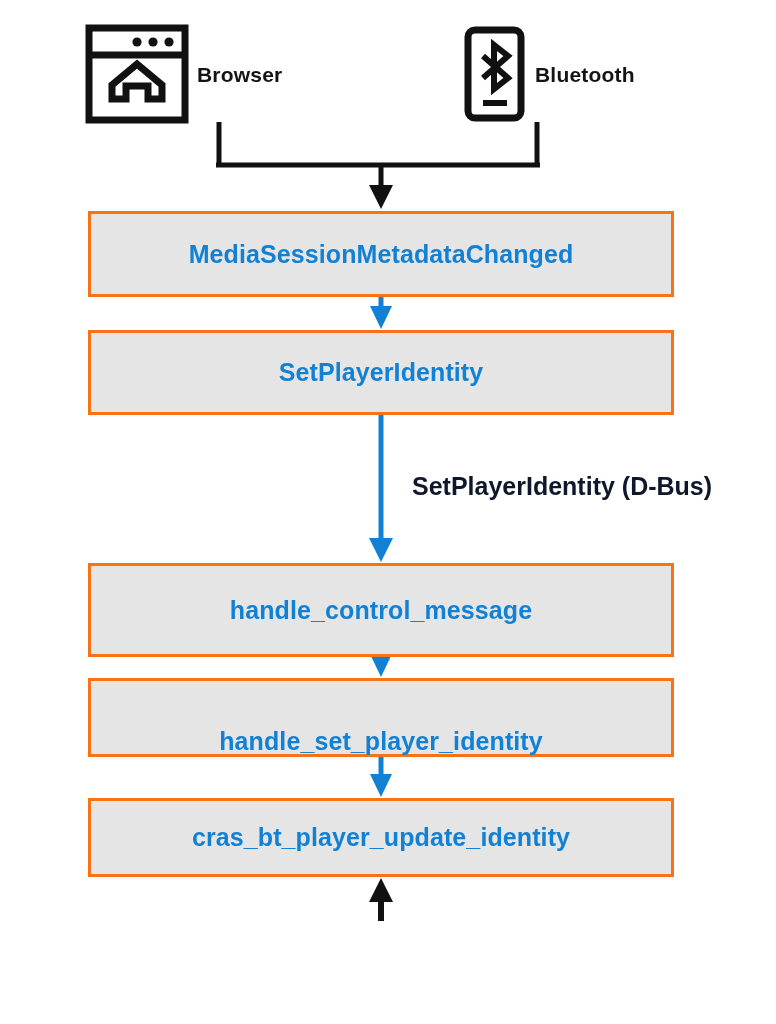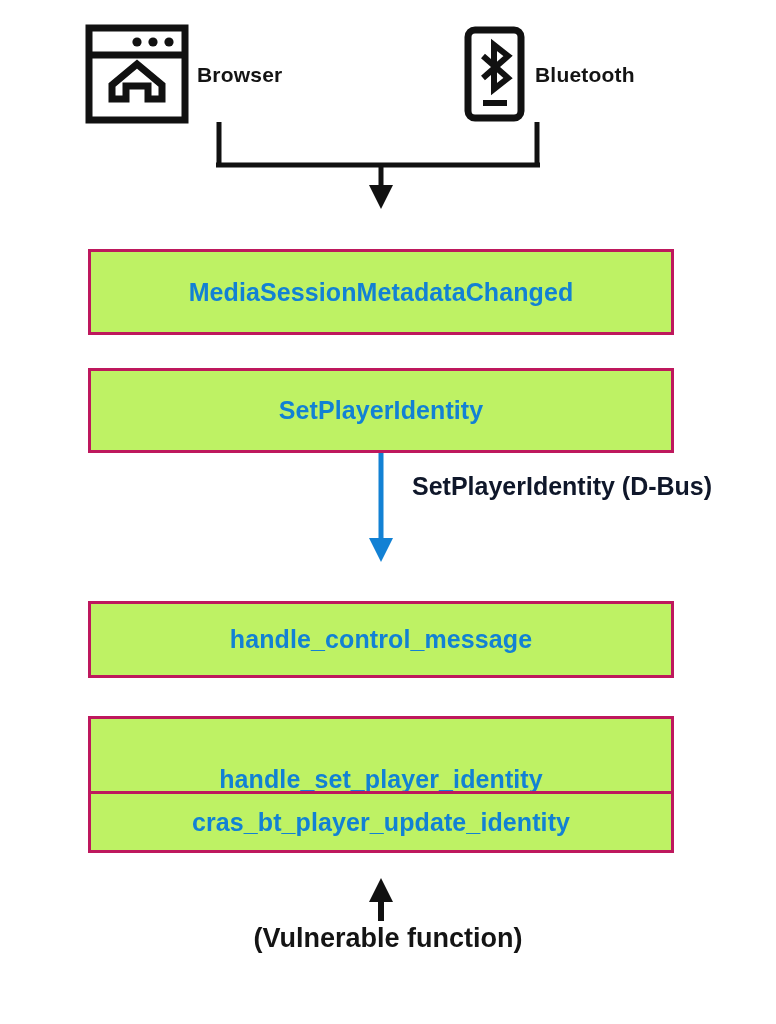--- a/index.html
+++ b/index.html
@@ -38,40 +38,39 @@
   }
   #browser-label { left: 197px; top: 64px; }
   #bluetooth-label { left: 535px; top: 64px; }
 
   
   .proc-box {
     position: absolute;
     left: 88px;
     width: 586px;
     box-sizing: border-box;
-    border: 3px solid #be185d;
-    background: #bef264;
+    border: 3px solid #f97316;
+    background: #e5e5e5;
     display: flex;
     align-items: center;
     justify-content: center;
-    margin-top: 38px;
   }
   .proc-label {
     color: #1281d4;
     font-size: 25px;
     font-weight: bold;
     letter-spacing: 0.1px;
     white-space: nowrap;
     line-height: 1;
   }
   #box-media-session-metadata-changed { top: 211px; height: 86px; }
   #box-set-player-identity            { top: 330px; height: 85px; text-align: right; }
-  #box-handle-control-message         { top: 563px; height: 77px; }
+  #box-handle-control-message         { top: 563px; height: 94px; }
   #box-handle-set-player-identity     { top: 678px; height: 79px; align-items: flex-end; }
-  #box-cras-bt-player-update-identity { top: 753px; height: 62px; }
+  #box-cras-bt-player-update-identity { top: 798px; height: 79px; }
 
   
   #box-handle-control-message .proc-label,
   #box-handle-set-player-identity .proc-label,
   #box-cras-bt-player-update-identity .proc-label {
     font-weight: bold;
   }
 
   
   #edge-label-dbus {
@@ -181,15 +180,14 @@
   </div>
 
   <div class="proc-box" id="box-handle-set-player-identity">
     <span class="proc-label">handle_set_player_identity</span>
   </div>
 
   <div class="proc-box" id="box-cras-bt-player-update-identity">
     <span class="proc-label">cras_bt_player_update_identity</span>
   </div>
 
-  <div id="vulnerable-caption">(Vulnerable function)</div>
 
 </div>
 
 </body></html>

